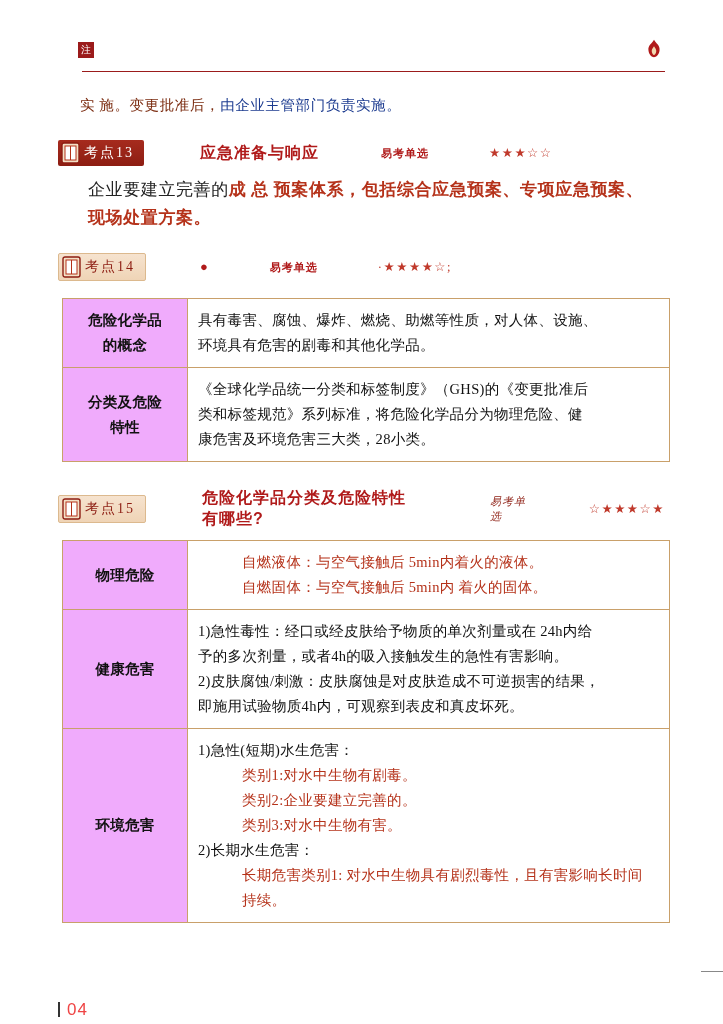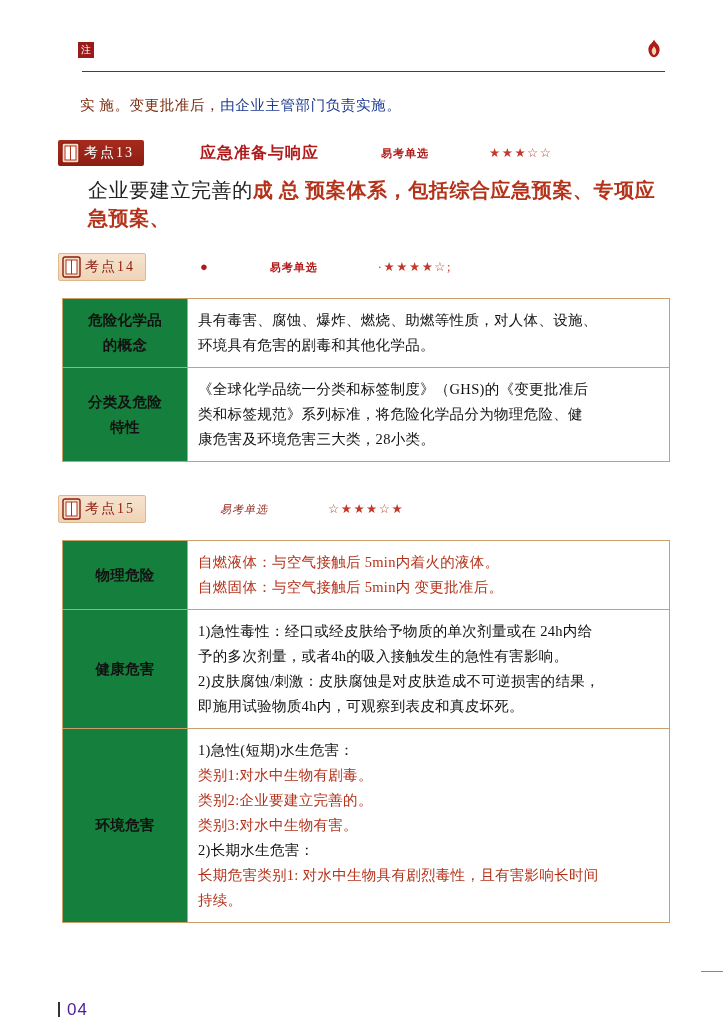--- a/index.html
+++ b/index.html
@@ -146,21 +146,21 @@
   .dot-mark {
     color: #b01a1a;
     font-size: 13px;
     margin-left: 6px;
   }
 
   
   .body-para {
     margin-top: 6px;
     padding-left: 30px;
-    font-size: 20px;
+    font-size: 17px;
     line-height: 28px;
     letter-spacing: 0.6px;
     color: #222;
   }
   .body-para .bold-red { color: #b5321a; font-weight: bold; }
 
   
   table.kv {
     margin-top: 14px;
     margin-left: 4px;
@@ -171,38 +171,38 @@
   table.kv td {
     border: 1px solid #c9a06a;
     vertical-align: middle;
     padding: 9px 10px;
     font-size: 14.5px;
     line-height: 25px;
     letter-spacing: 0.3px;
   }
   td.label {
     width: 104px;
-    background: #15803d;
+    background: #f0abfc;
     text-align: center;
     font-weight: bold;
     color: #111;
     font-size: 15px;
     letter-spacing: 1px;
   }
   td.val { color: #111; }
-  td.val .red { color: #b5321a; }
+  td.val .red { color: #b5321a; margin-left: 44px; }
   .line { display: block; }
 
   
   .footer {
     position: absolute;
     left: 58px;
     bottom: 44px;
     font-size: 17px;
-    color: #4c1d95;
+    color: #ef4444;
     letter-spacing: 1px;
     font-family: "Liberation Sans", sans-serif;
     margin-top: 32px;
   }
   .footer .bar {
     display: inline-block;
     width: 2px;
     height: 15px;
     background: #333;
     margin-right: 7px;
@@ -245,20 +245,21 @@
       </svg>
       <span>考点13</span>
     </span>
     <span class="point-title">应急准备与响应</span>
     <span class="point-tag bold">易考单选</span>
     <span class="stars">★★★☆☆</span>
   </div>
 
   <div class="body-para">
     <span class="line"><span>企业要建立完善的</span><span class="bold-red">成 总 预案体系，包括综合应急预案、专项应急预案、</span></span>
+    <span class="line bold-red">现场处置方案。</span>
   </div>
 
   <div class="point-head">
     <span class="point-badge light">
       <svg class="badge-icon" viewBox="0 0 20 22">
         <rect x="1" y="1" width="17" height="20" rx="2" fill="#f3e0c7" stroke="#8d1d12" stroke-width="1.4"></rect>
         <rect x="4" y="4" width="11" height="14" fill="#ffffff" stroke="#b5321a" stroke-width="1"></rect>
         <line x1="9.5" y1="4" x2="9.5" y2="18" stroke="#b5321a" stroke-width="1"></line>
       </svg>
       <span>考点14</span>
@@ -296,31 +297,32 @@
 
   <div class="point-head" style="margin-top:30px;">
     <span class="point-badge light">
       <svg class="badge-icon" viewBox="0 0 20 22">
         <rect x="1" y="1" width="17" height="20" rx="2" fill="#f3e0c7" stroke="#8d1d12" stroke-width="1.4"></rect>
         <rect x="4" y="4" width="11" height="14" fill="#ffffff" stroke="#b5321a" stroke-width="1"></rect>
         <line x1="9.5" y1="4" x2="9.5" y2="18" stroke="#b5321a" stroke-width="1"></line>
       </svg>
       <span>考点15</span>
     </span>
+    <span class="point-title">危险化学品分类及危险特性有哪些?</span>
     <span class="point-tag" style="margin-left:26px;">易考单选</span>
     <span class="stars">☆★★★☆★</span>
   </div>
 
   <table class="kv">
     <tbody>
       <tr>
         <td class="label">物理危险</td>
         <td class="val">
           <span class="line red">自燃液体：与空气接触后 5min内着火的液体。</span>
-          <span class="line red">自燃固体：与空气接触后 5min内 变更批准后。</span>
+          <span class="line red">自燃固体：与空气接触后 5min内 着火的固体。</span>
         </td>
       </tr>
       <tr>
         <td class="label">健康危害</td>
         <td class="val">
           <span class="line">1)急性毒性：经口或经皮肤给予物质的单次剂量或在 24h内给</span>
           <span class="line">予的多次剂量，或者4h的吸入接触发生的急性有害影响。</span>
           <span class="line">2)皮肤腐蚀/刺激：皮肤腐蚀是对皮肤造成不可逆损害的结果，</span>
           <span class="line">即施用试验物质4h内，可观察到表皮和真皮坏死。</span>
         </td>

